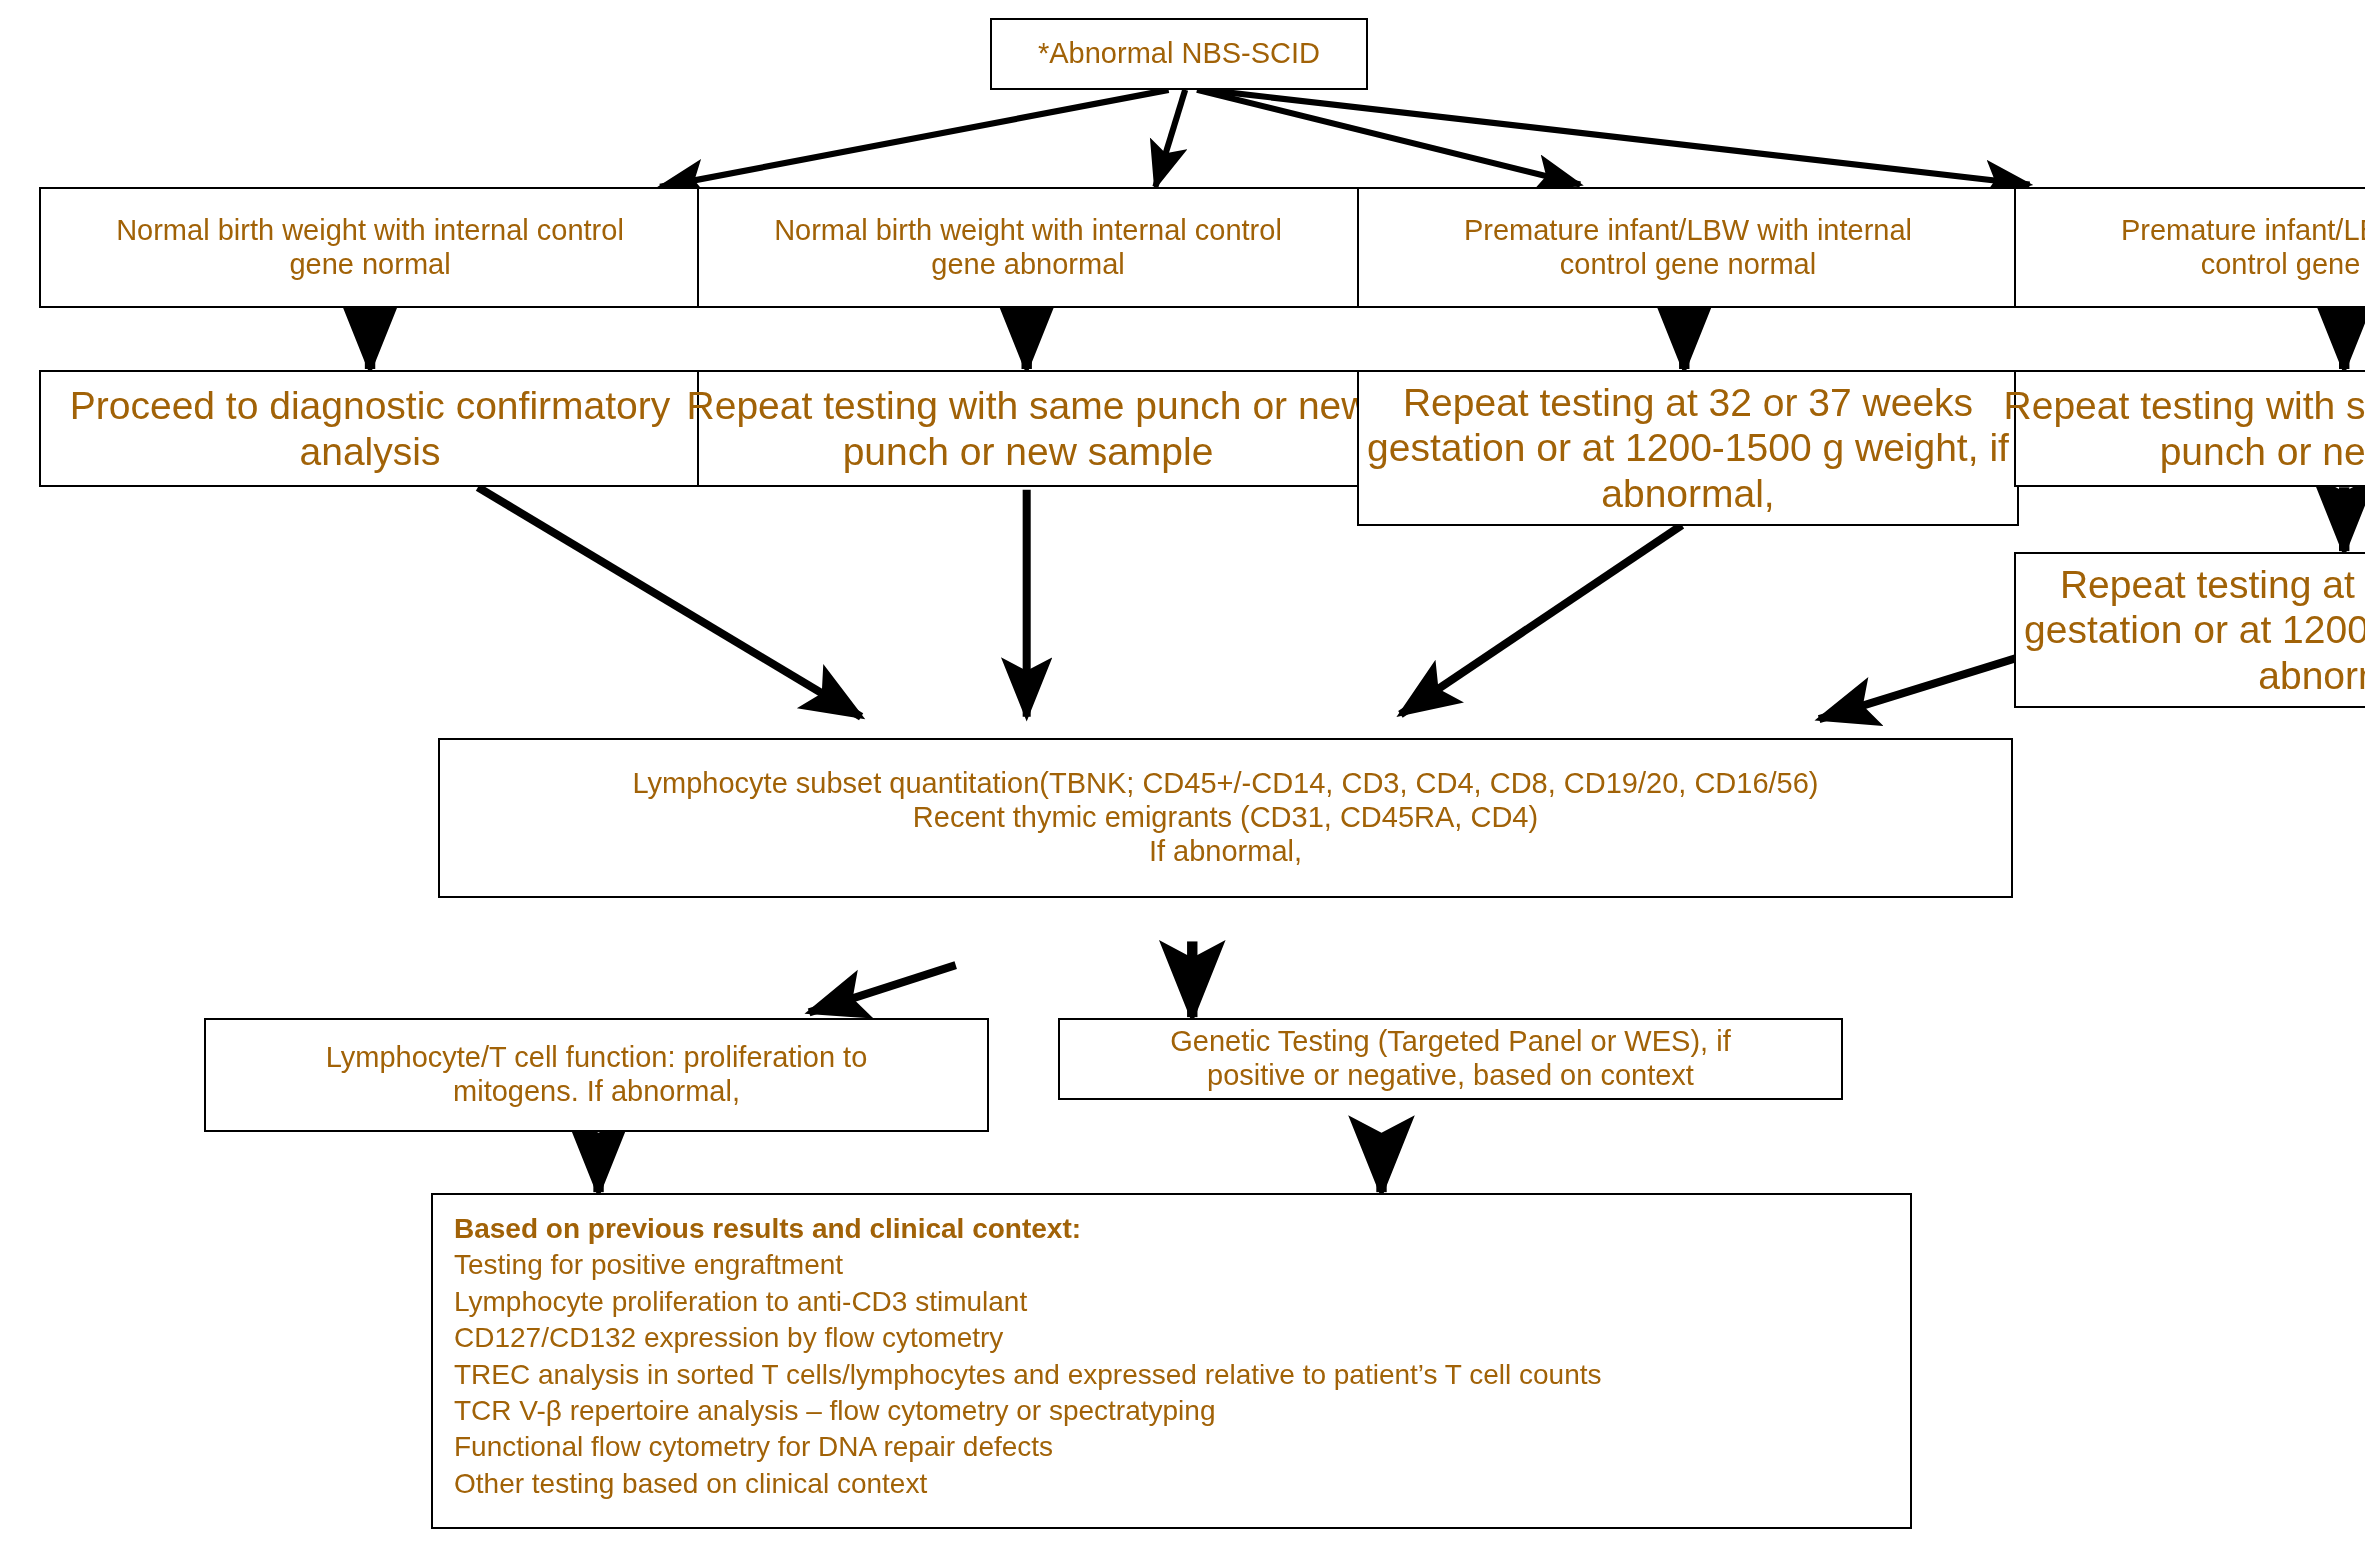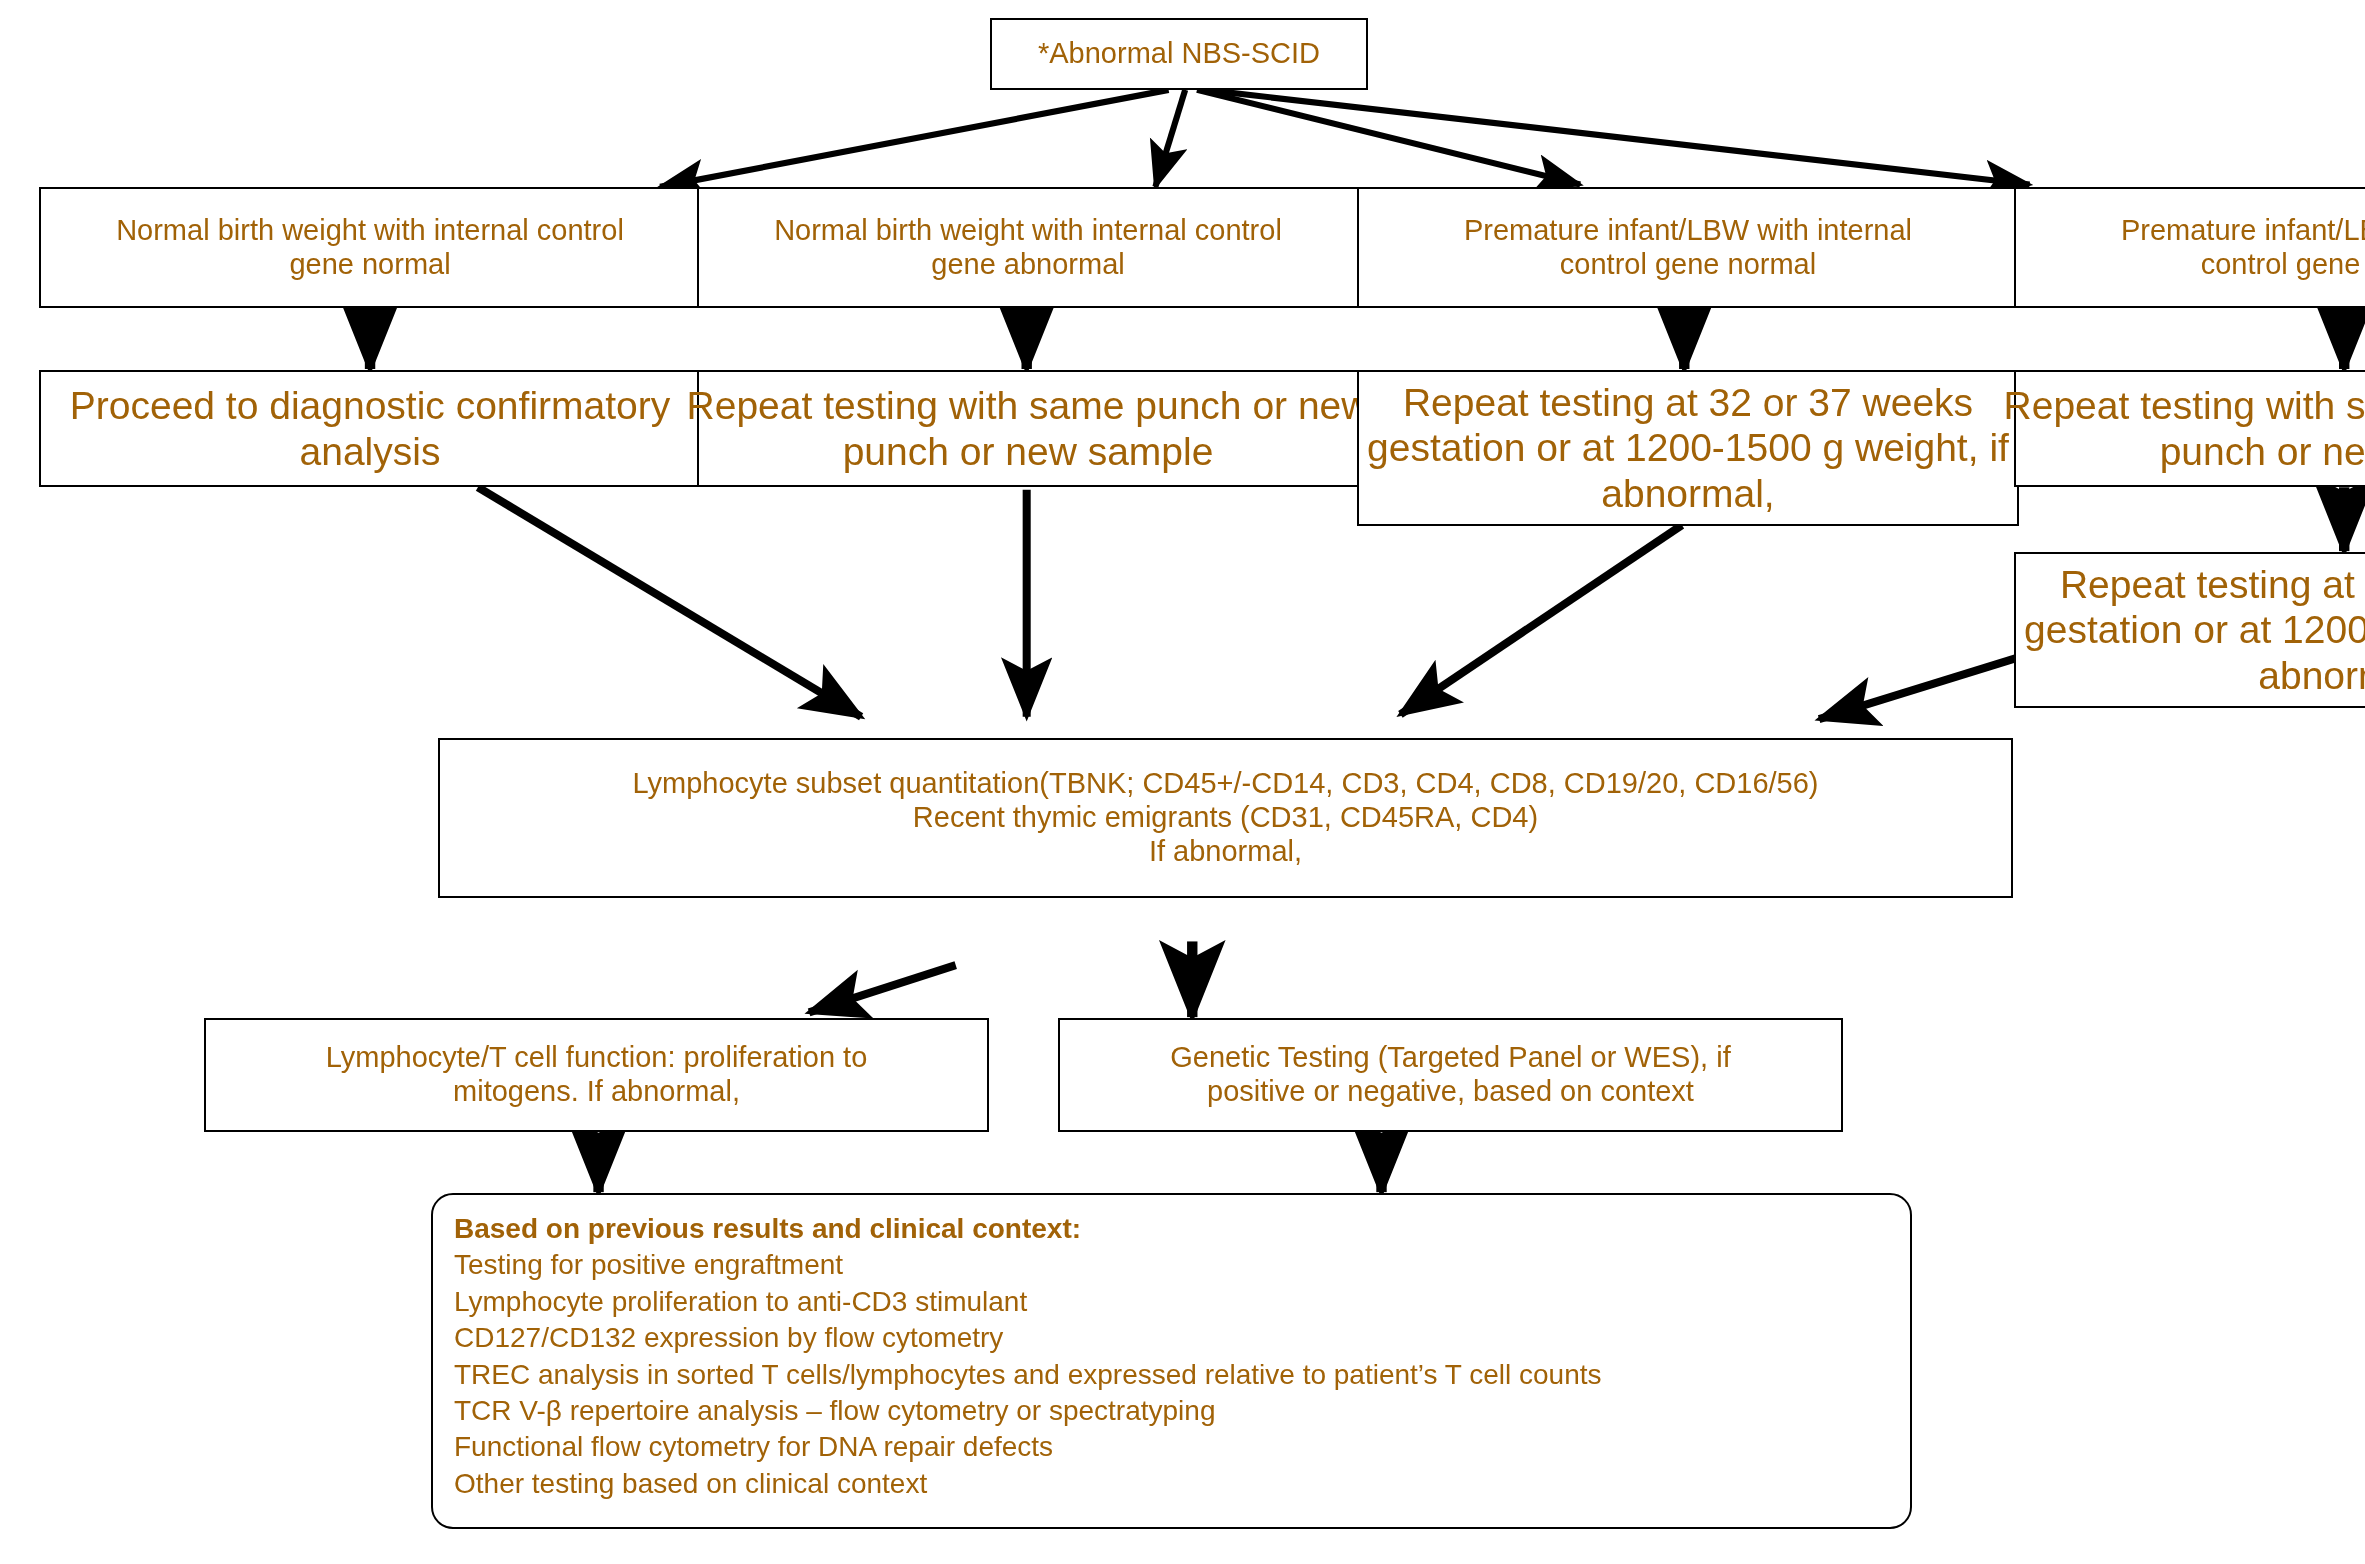--- a/index.html
+++ b/index.html
@@ -25,21 +25,21 @@
     line-height:1.17;
     padding:4.7px 7.6px;
     z-index:2;
   }
   .node .ln{display:block;white-space:nowrap;}
   .t-root{font-size:29px;}
   .t-lvl{font-size:29px;}
   .t-act{font-size:39px;}
   .t-panel{font-size:29px;}
   .t-list{font-size:28px;}
-  .node.left{align-items:flex-start;text-align:left;padding-left:21px;border-radius:22px;}
+  .node.left{align-items:flex-start;text-align:left;padding-left:21px;}
   .node.left .ln{line-height:1.30;}
   .bold{font-weight:bold;}
 </style>
 </head>
 <body>
 
 <div id="root">
 
   <svg id="edges" viewBox="0 0 5654 3306" xmlns="http://www.w3.org/2000/svg">
     <defs>
@@ -127,21 +127,21 @@
     <span class="ln">Lymphocyte subset quantitation(TBNK; CD45+/-CD14, CD3, CD4, CD8, CD19/20, CD16/56)</span>
     <span class="ln">Recent thymic emigrants (CD31, CD45RA, CD4)</span>
     <span class="ln">If abnormal,</span>
   </div>
 
   <div class="node t-panel" style="left:204px;top:1018px;width:785px;height:114px;">
     <span class="ln">Lymphocyte/T cell function: proliferation to</span>
     <span class="ln">mitogens. If abnormal,</span>
   </div>
 
-  <div class="node t-panel" style="left:1058px;top:1018px;width:785px;height:114px;">
+  <div class="node t-panel" style="left:1058px;top:1018px;width:785px;height:82px;">
     <span class="ln">Genetic Testing (Targeted Panel or WES), if</span>
     <span class="ln">positive or negative, based on context</span>
   </div>
 
   <div class="node left t-list" style="left:431px;top:1193px;width:1481px;height:336px;justify-content:flex-start;padding-top:16px;">
     <span class="ln bold">Based on previous results and clinical context:</span>
     <span class="ln">Testing for positive engraftment</span>
     <span class="ln">Lymphocyte proliferation to anti-CD3 stimulant</span>
     <span class="ln">CD127/CD132 expression by flow cytometry</span>
     <span class="ln">TREC analysis in sorted T cells/lymphocytes and expressed relative to patient’s T cell counts</span>

